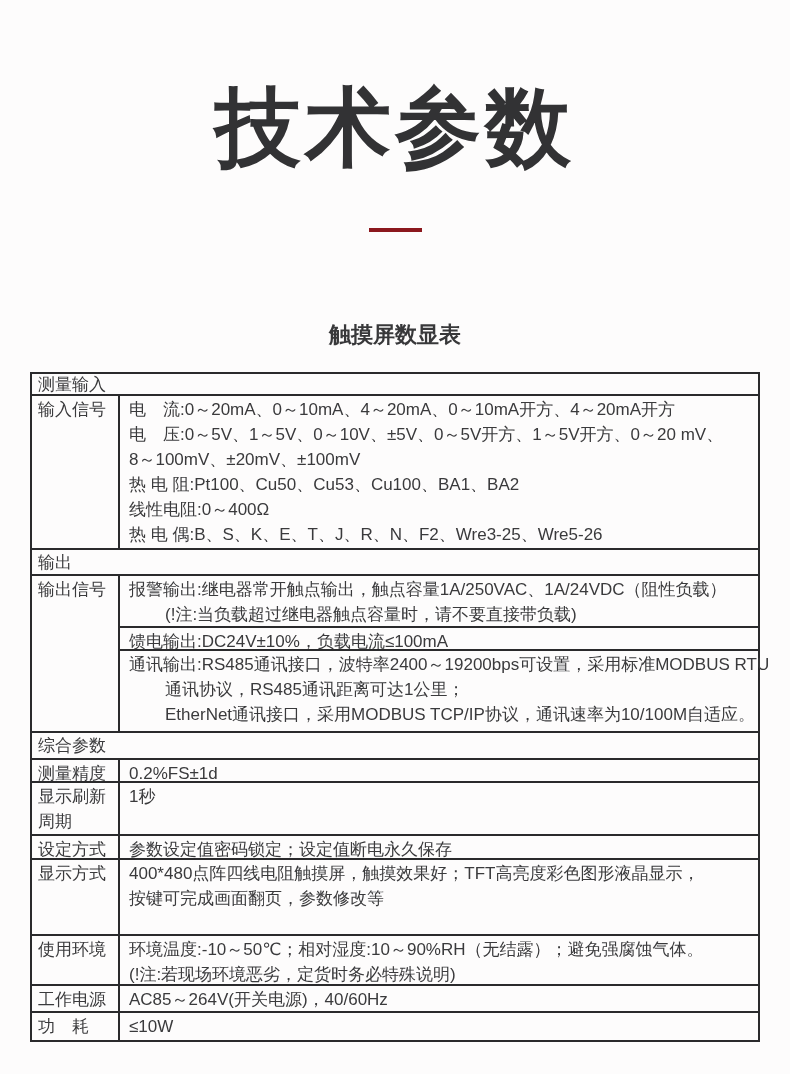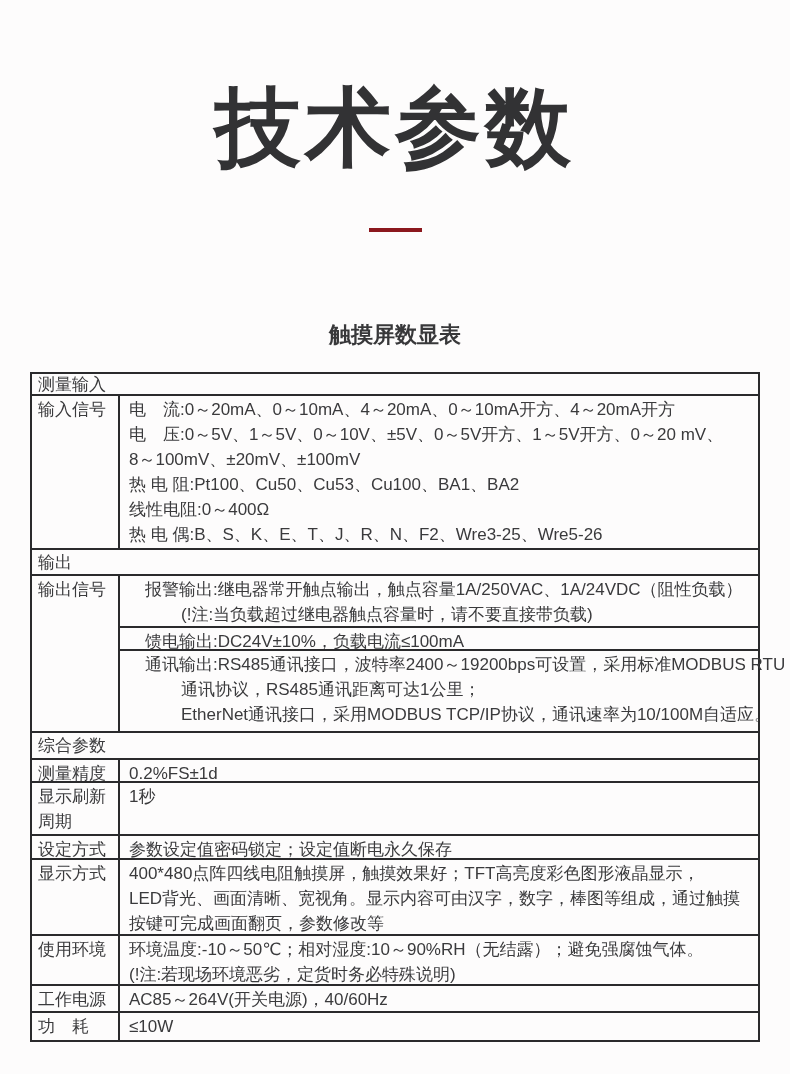--- a/index.html
+++ b/index.html
@@ -74,21 +74,21 @@
     line-height: 25px;
   }
   .content.subrows {
     padding: 0;
     display: flex;
     flex-direction: column;
   }
   .sub {
     box-sizing: border-box;
     border-bottom: 2px solid #2a2a2c;
-    padding: 1px 0 0 25px;
+    padding: 1px 0 0 9px;
     line-height: 25px;
   }
   .sub:last-child {
     border-bottom: none;
     flex: 1;
   }
   .line {
     white-space: nowrap;
   }
   .line.indent {
@@ -168,21 +168,20 @@
       <div class="label">设定方式</div>
       <div class="content">
         <div class="line">参数设定值密码锁定；设定值断电永久保存</div>
       </div>
     </div>
 
     <div class="row" style="height:76px">
       <div class="label">显示方式</div>
       <div class="content">
         <div class="line">400*480点阵四线电阻触摸屏，触摸效果好；TFT高亮度彩色图形液晶显示，</div>
-        <div class="line">LED背光、画面清晰、宽视角。显示内容可由汉字，数字，棒图等组成，通过触摸</div>
         <div class="line">按键可完成画面翻页，参数修改等</div>
       </div>
     </div>
 
     <div class="row" style="height:50px">
       <div class="label">使用环境</div>
       <div class="content">
         <div class="line">环境温度:-10～50℃；相对湿度:10～90%RH（无结露）；避免强腐蚀气体。</div>
         <div class="line">(!注:若现场环境恶劣，定货时务必特殊说明)</div>
       </div>

